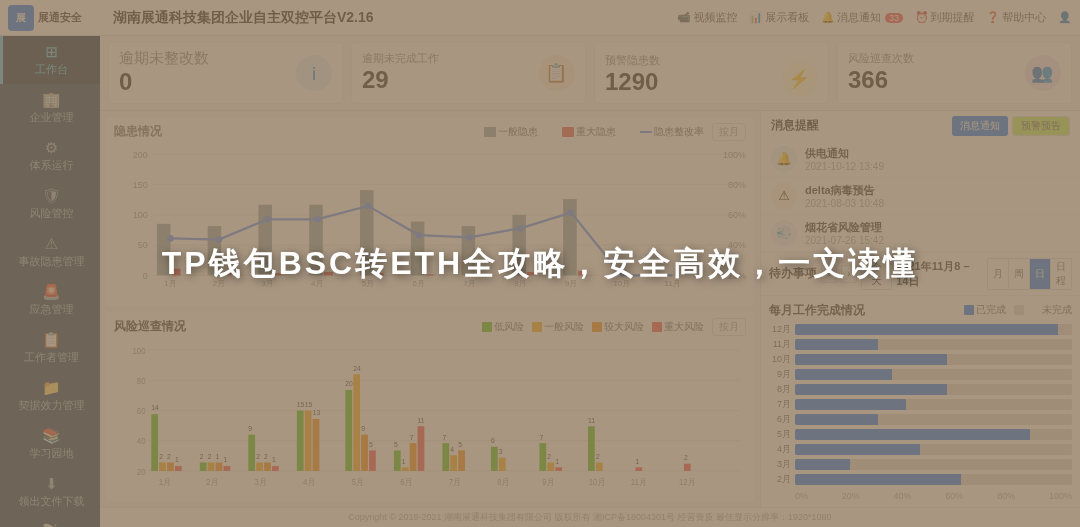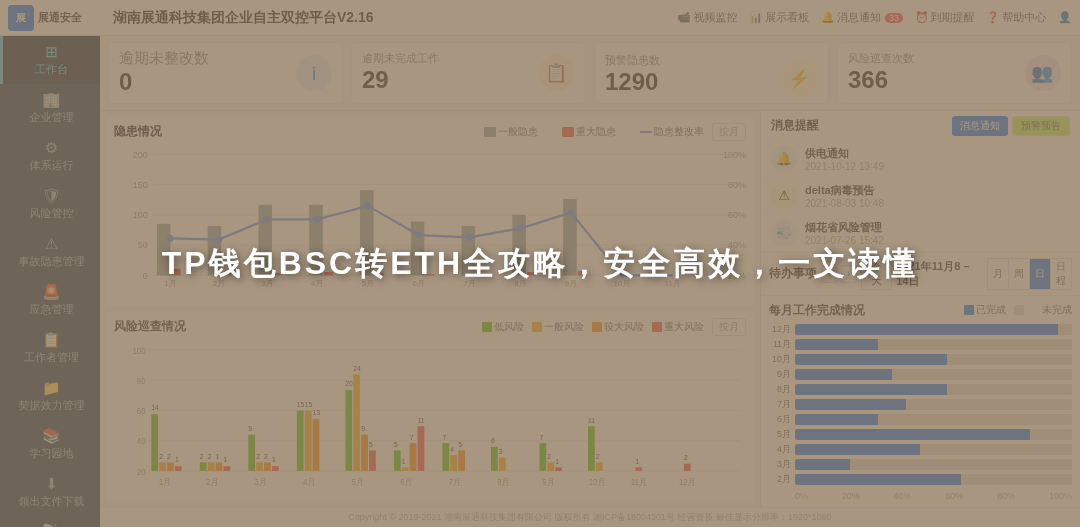--- a/index.html
+++ b/index.html
@@ -125,21 +125,21 @@
           <div style="width:36px;height:36px;border-radius:50%;background:#f3e6ff;display:flex;align-items:center;justify-content:center;font-size:18px;color:#722ed1;">👥</div>
         </div>
       </div>
 
       <div style="flex:1;display:flex;overflow:hidden;">
 
         <div style="flex:1;display:flex;flex-direction:column;padding:6px 6px;gap:6px;overflow:hidden;background:#f5f7fa;">
 
           <div style="background:#fff;border-radius:4px;padding:6px 8px;flex:1;display:flex;flex-direction:column;overflow:hidden;">
             <div style="display:flex;align-items:center;justify-content:space-between;margin-bottom:2px;">
-              <span style="font-size:12px;font-weight:bold;color:#0f172a;">隐患情况</span>
+              <span style="font-size:12px;font-weight:bold;color:#737373;">隐患情况</span>
               <div style="display:flex;align-items:center;gap:8px;">
                 <div style="display:flex;gap:24px;font-size:10px;color:#666;">
                   <div style="display:flex;align-items:center;gap:2px;">
                     <div style="width:12px;height:10px;background:#90a4ae;border-radius:1px;"></div>
                     <span>一般隐患</span>
                   </div>
                   <div style="display:flex;align-items:center;gap:2px;">
                     <div style="width:12px;height:10px;background:#ef5350;border-radius:1px;"></div>
                     <span>重大隐患</span>
                   </div>

